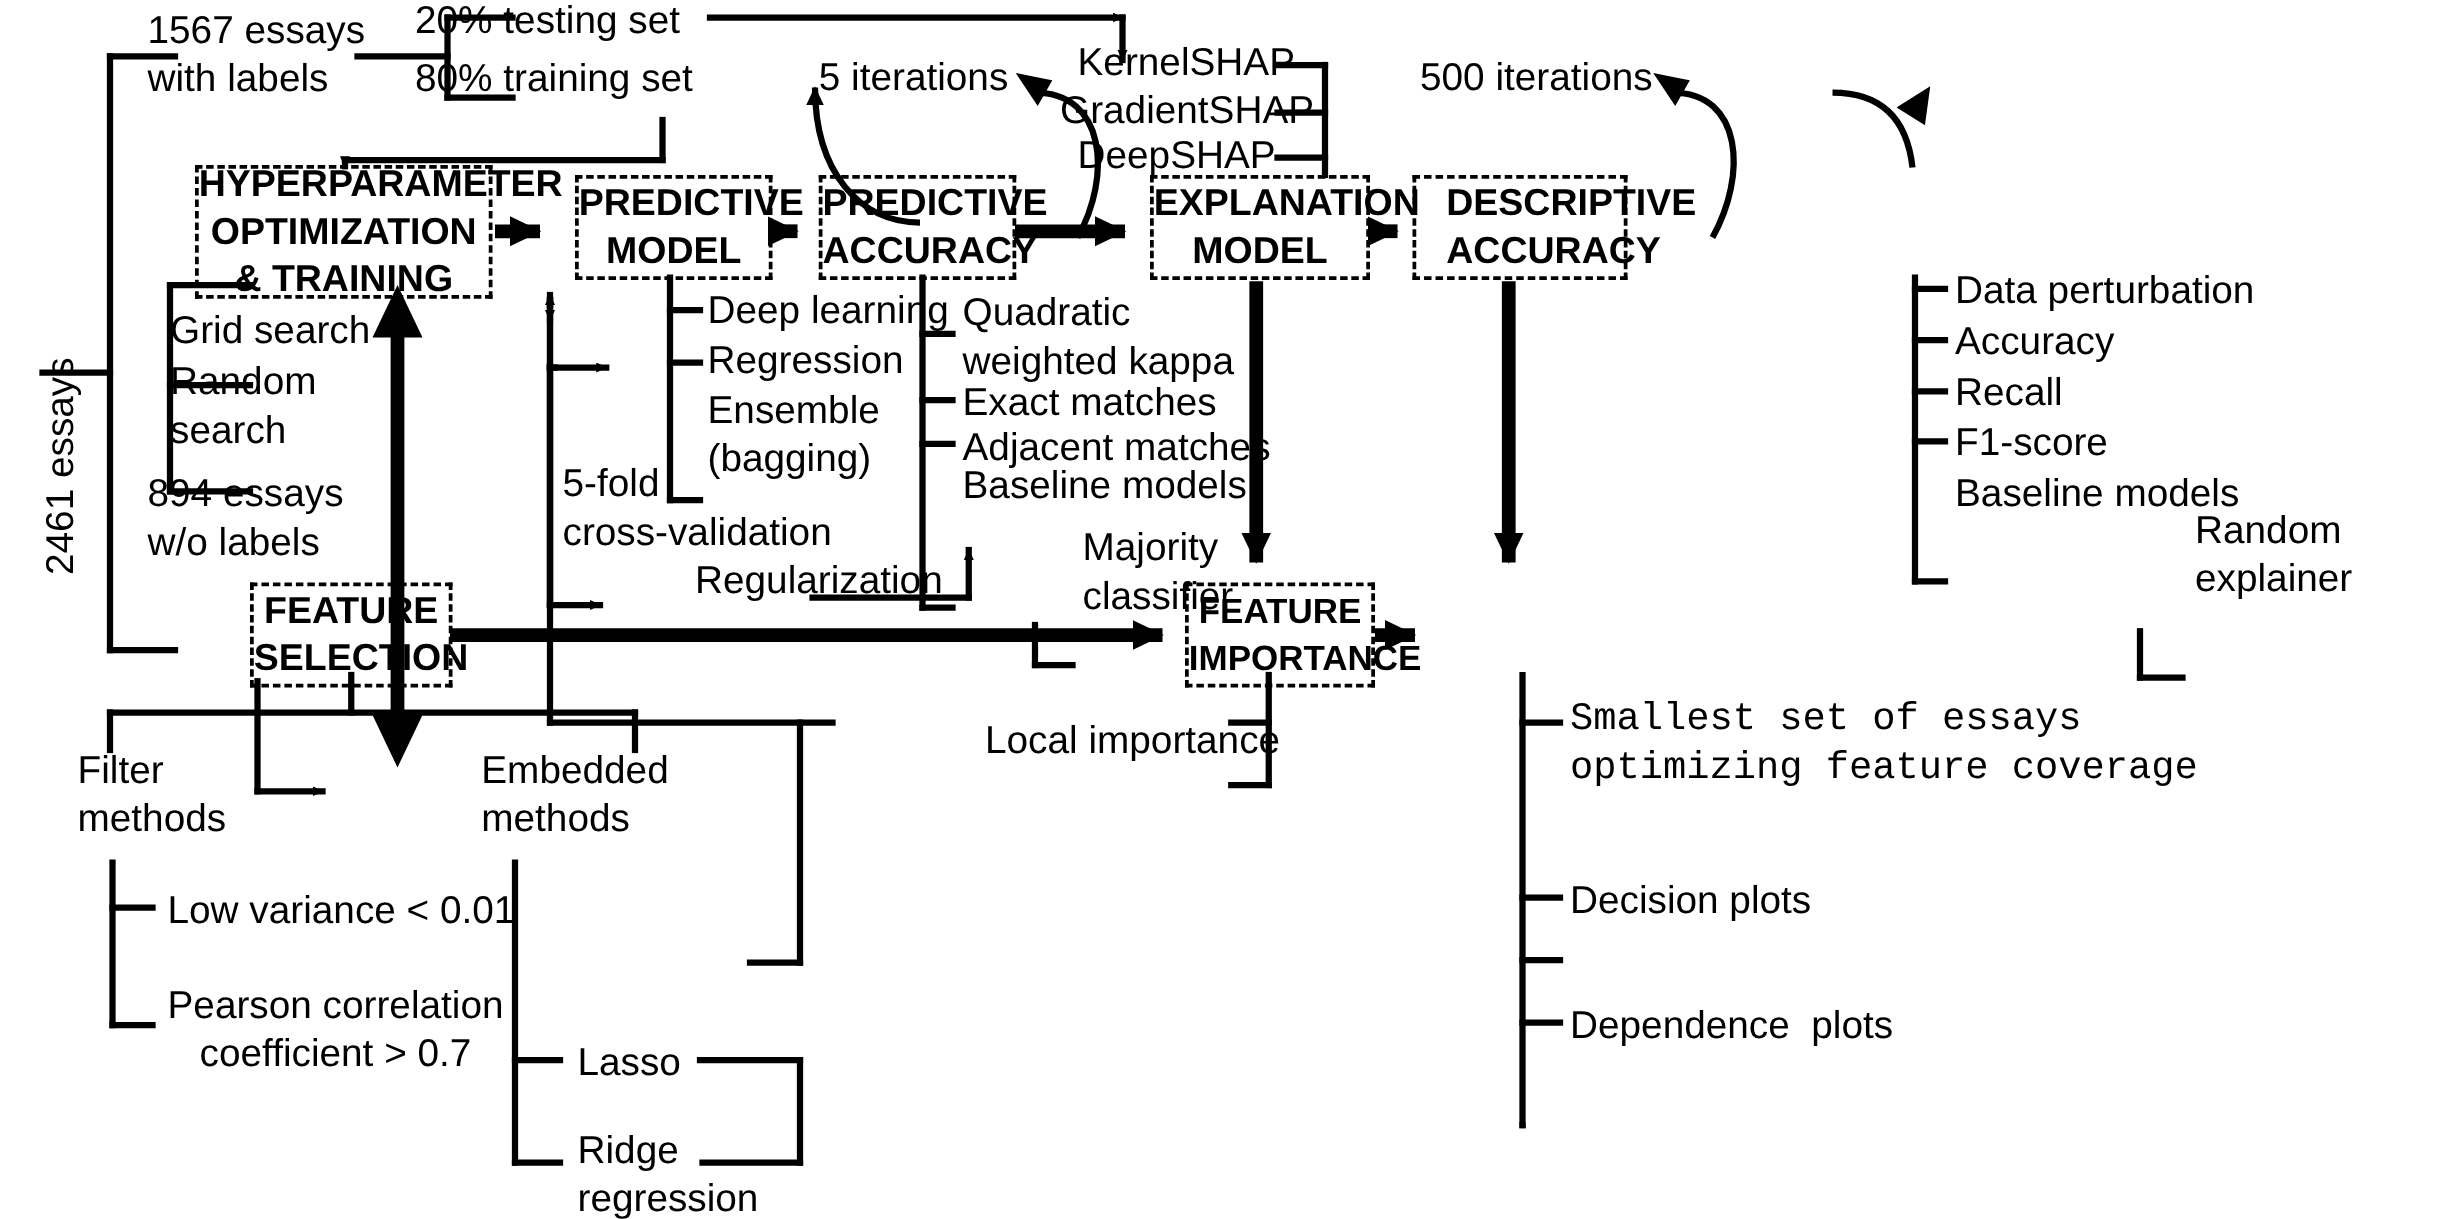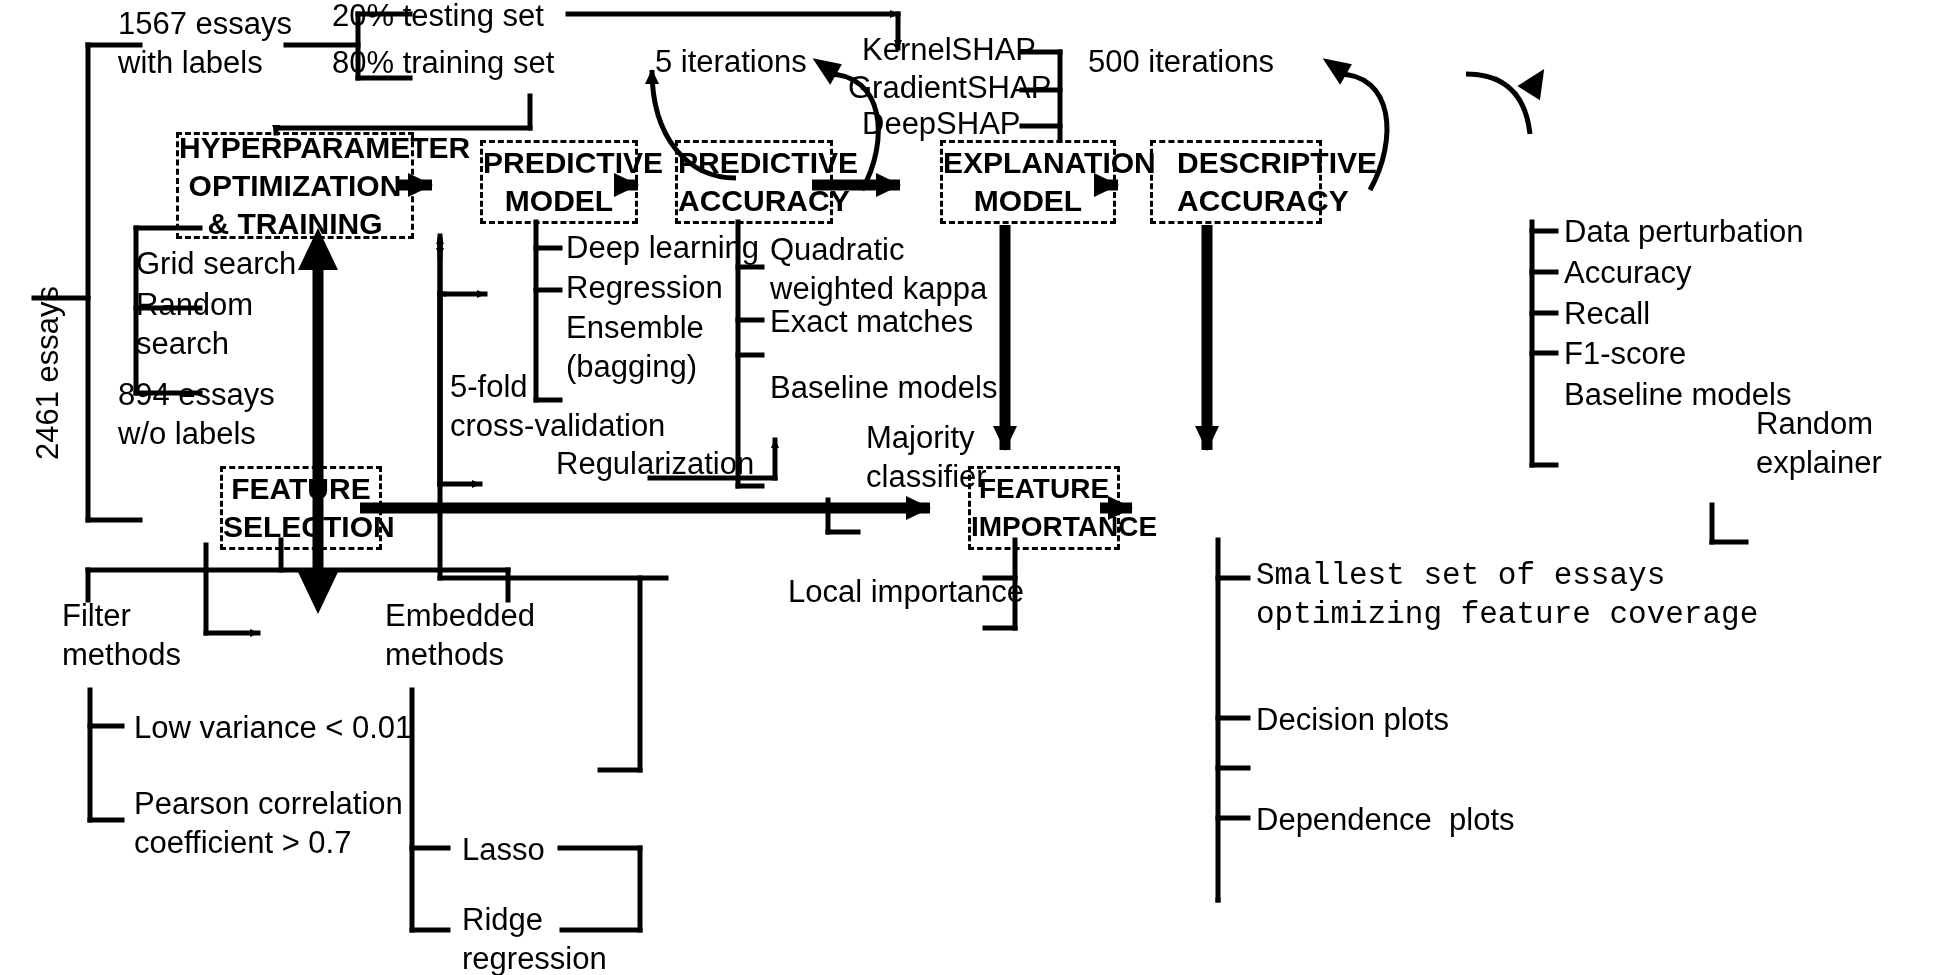--- a/index.html
+++ b/index.html
@@ -7,21 +7,21 @@
          font-family:"Liberation Sans",sans-serif;}
   svg{position:absolute;left:0;top:0;width:1950px;height:975px;}
   .lbl{position:absolute;color:#000;font-family:"Liberation Sans",sans-serif;
        font-size:31px;line-height:39px;white-space:pre;}
   .boxlbl{position:absolute;color:#000;font-family:"Liberation Sans",sans-serif;
           font-weight:bold;font-size:30px;line-height:38px;text-align:center;
           white-space:pre;}
   .vert{position:absolute;font-family:"Liberation Sans",sans-serif;font-size:31px;
         transform:rotate(-90deg);transform-origin:0 0;white-space:pre;}
   .node-box{position:absolute;border:3px dashed #000;box-sizing:border-box;
-            display:flex;align-items:center;justify-content:center;margin-left:20px;}
+            display:flex;align-items:center;justify-content:center;}
 </style>
 </head>
 <body>
 
 <div id="stage">
 
   <svg viewBox="0 0 1950 975">
     <defs>
       <marker id="thinArrow" markerWidth="10" markerHeight="10" refX="8" refY="4" orient="auto" markerUnits="userSpaceOnUse">
         <path d="M0,0 L9,4 L0,8 z" fill="#000"></path>
@@ -258,58 +258,59 @@
 SELECTION</div>
   </div>
 
   <div class="node-box" style="left:948px;top:466px;width:152px;height:84px;">
     <div class="boxlbl" style="position:static;width:100%;font-size:28px;">FEATURE
 IMPORTANCE</div>
   </div>
 
 
   <div class="lbl" style="left:655px;top:42px;">5 iterations</div>
-  <div class="lbl" style="left:1088px;top:42px;">500 iterations</div>
+  <div class="lbl" style="left:1136px;top:42px;">500 iterations</div>
 
   <div class="lbl" style="left:136px;top:244px;">Grid search</div>
   <div class="lbl" style="left:136px;top:285px;">Random
 search</div>
 
   <div class="lbl" style="left:450px;top:367px;">5-fold
 cross-validation</div>
   <div class="lbl" style="left:556px;top:444px;">Regularization</div>
 
   <div class="lbl" style="left:566px;top:228px;">Deep learning</div>
   <div class="lbl" style="left:566px;top:268px;">Regression</div>
   <div class="lbl" style="left:566px;top:308px;">Ensemble
 (bagging)</div>
 
   <div class="lbl" style="left:770px;top:230px;">Quadratic
 weighted kappa</div>
   <div class="lbl" style="left:770px;top:302px;">Exact matches</div>
+  <div class="lbl" style="left:770px;top:338px;">Adjacent matches</div>
   <div class="lbl" style="left:770px;top:368px;">Baseline models</div>
   <div class="lbl" style="left:866px;top:394px;margin-top:24px;">Majority
 classifier</div>
 
   <div class="lbl" style="left:862px;top:30px;">KernelSHAP</div>
   <div class="lbl" style="left:848px;top:68px;">GradientSHAP</div>
   <div class="lbl" style="left:862px;top:104px;">DeepSHAP</div>
 
   <div class="lbl" style="left:1564px;top:212px;">Data perturbation</div>
   <div class="lbl" style="left:1564px;top:253px;">Accuracy</div>
   <div class="lbl" style="left:1564px;top:294px;">Recall</div>
   <div class="lbl" style="left:1564px;top:334px;">F1-score</div>
   <div class="lbl" style="left:1564px;top:375px;">Baseline models</div>
   <div class="lbl" style="left:1756px;top:404px;">Random
 explainer</div>
 
   <div class="lbl" style="left:62px;top:596px;">Filter
 methods</div>
   <div class="lbl" style="left:134px;top:708px;">Low variance &lt; 0.01</div>
-  <div class="lbl" style="left:134px;top:784px;">Pearson correlation
+  <div class="lbl" style="left:134px;top:784px;text-align:center;">Pearson correlation
 coefficient &gt; 0.7</div>
 
   <div class="lbl" style="left:385px;top:596px;">Embedded
 methods</div>
   <div class="lbl" style="left:462px;top:830px;">Lasso</div>
   <div class="lbl" style="left:462px;top:900px;">Ridge
 regression</div>
 
   <div class="lbl" style="left:788px;top:572px;text-align:right;width:190px;">Local importance</div>
 

